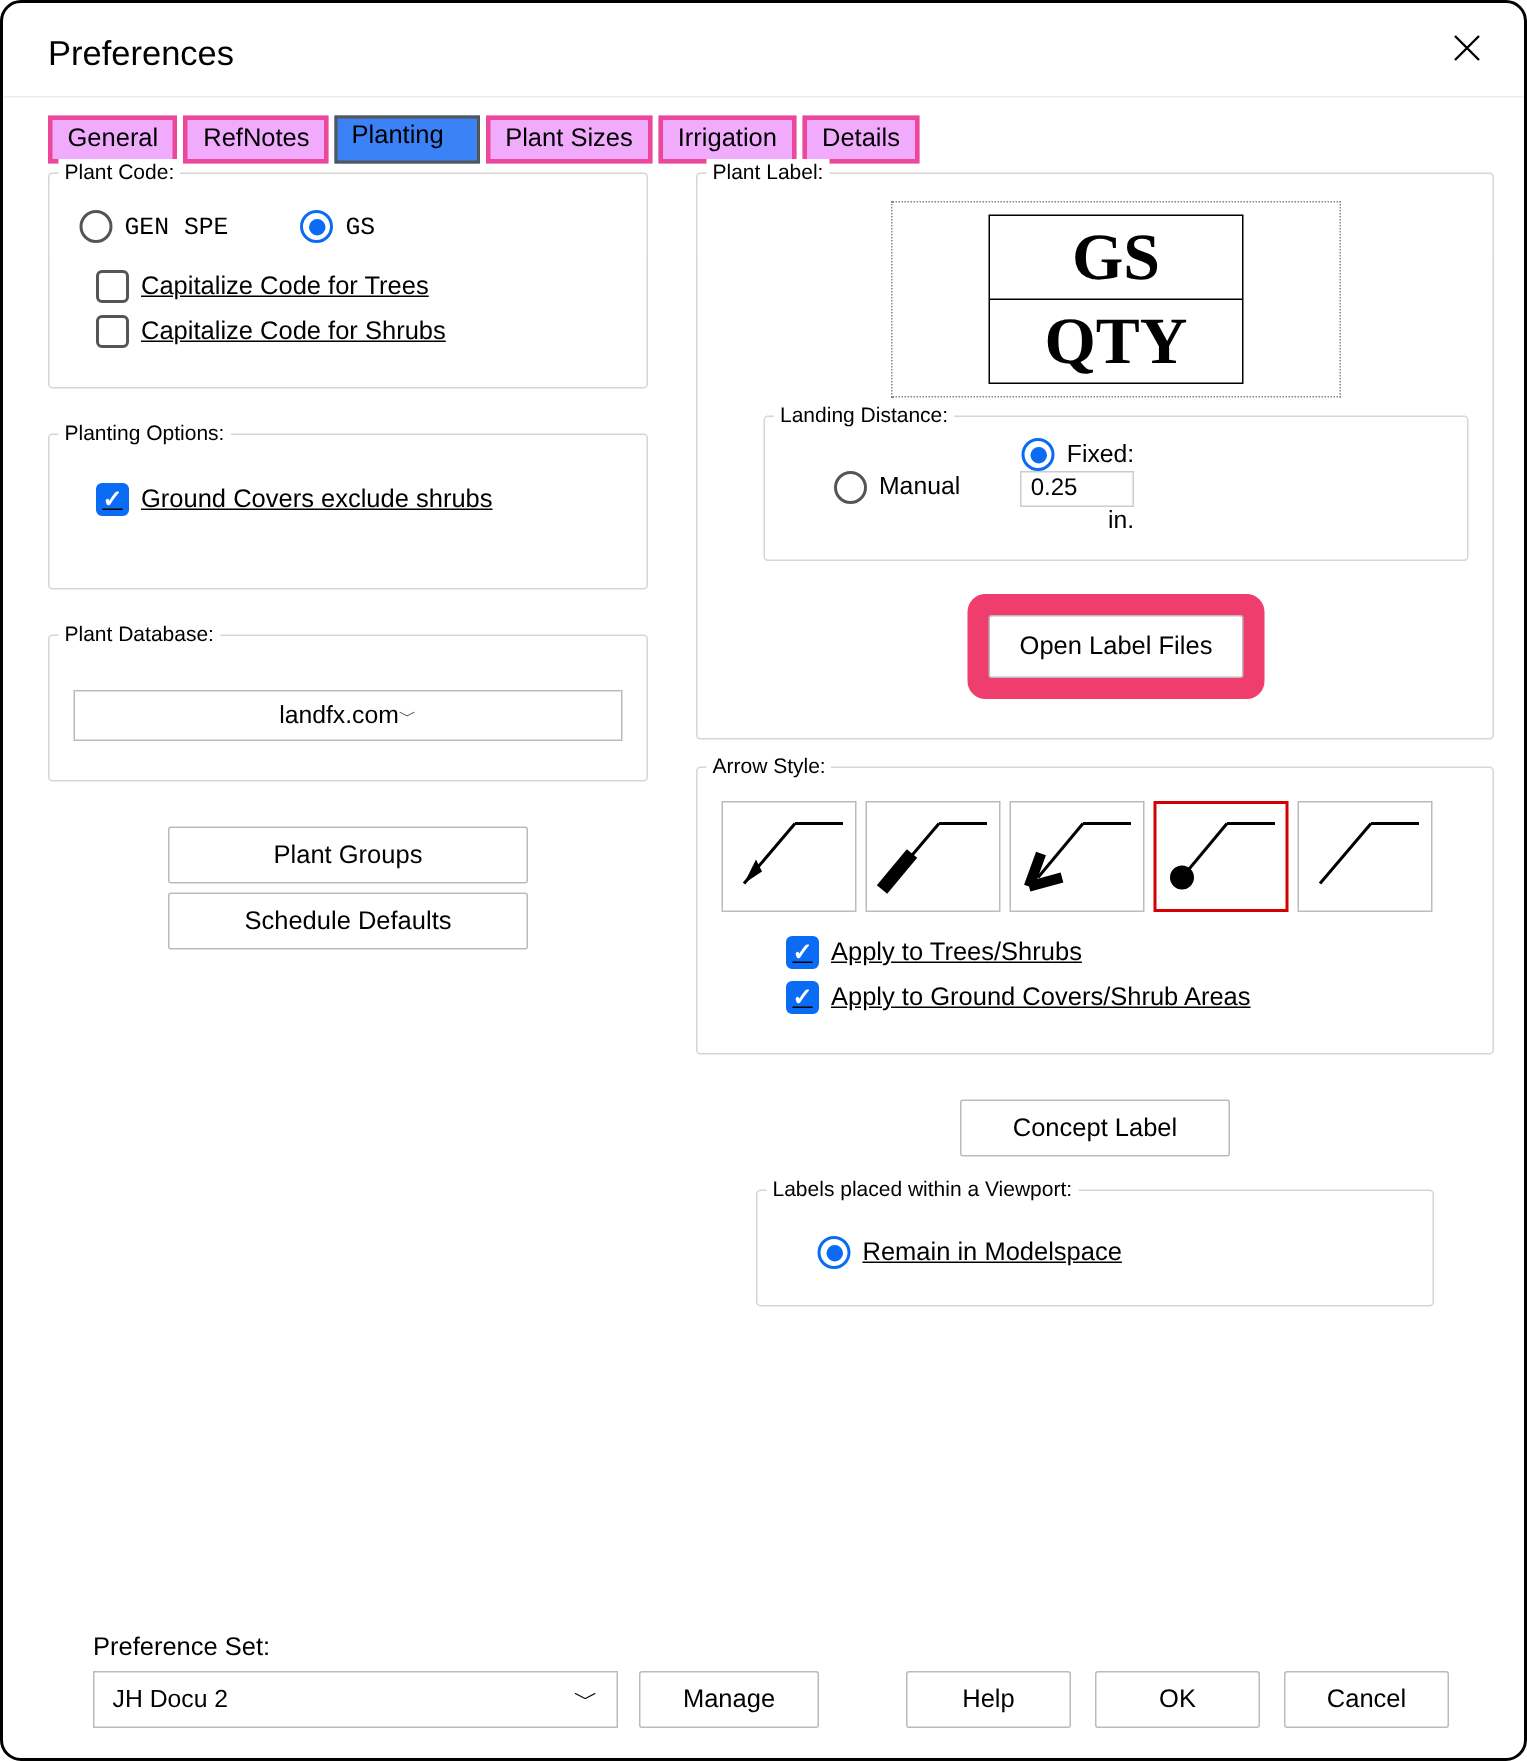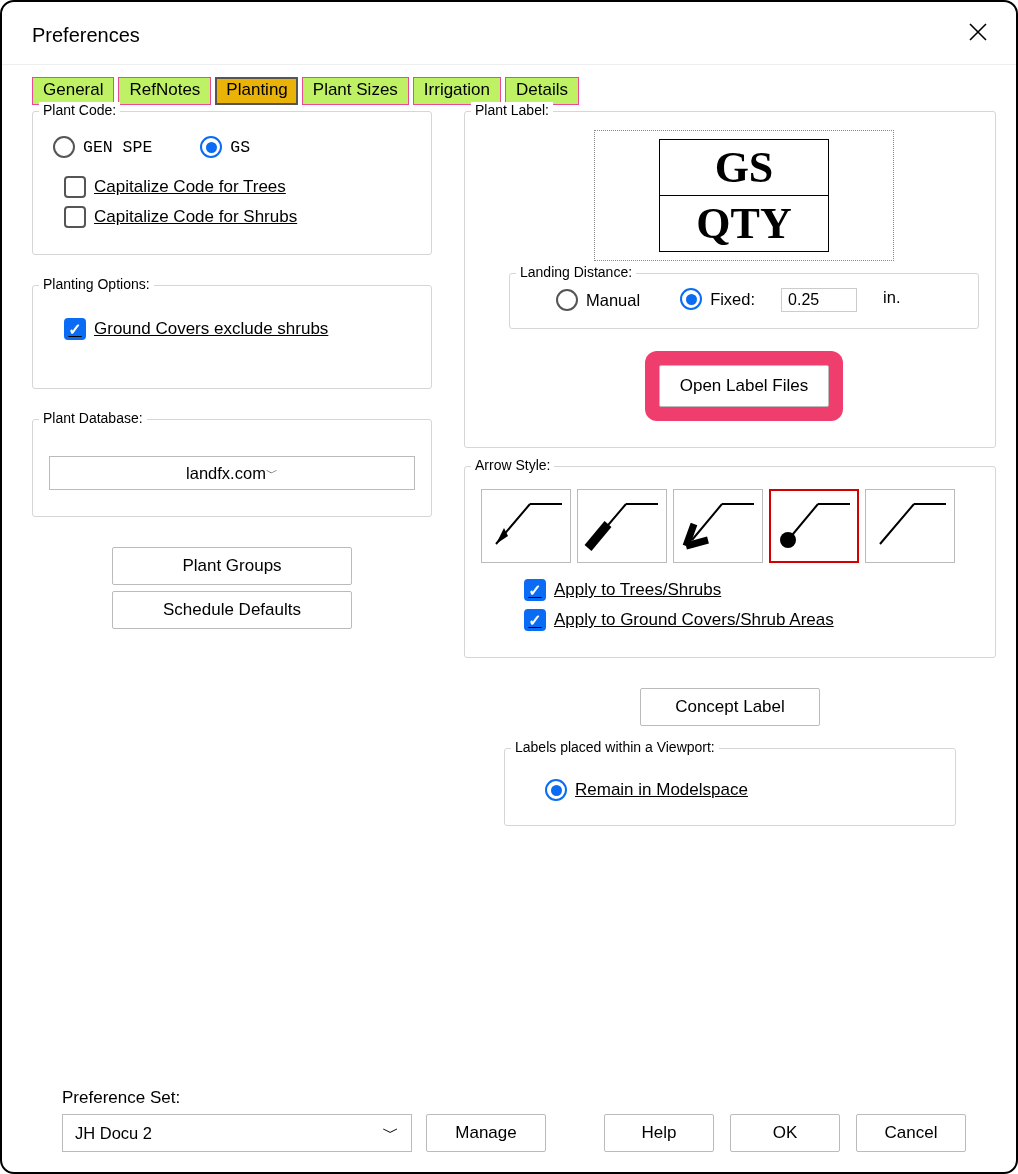--- a/index.html
+++ b/index.html
@@ -23,50 +23,50 @@
     overflow: hidden;
   }
   .titlebar {
     display: flex;
     align-items: center;
     justify-content: space-between;
     padding: 16px 22px 12px 30px;
     border-bottom: 1px solid #eee;
   }
   .titlebar .title {
-    font-size: 20px;
+    font-size: 23px;
   }
   .close-x {
     font-size: 22px;
     cursor: pointer;
     padding: 4px 6px;
   }
   .content {
     flex: 1;
     padding: 10px 20px 0 30px;
     display: flex;
     flex-direction: column;
   }
   .tabs {
     display: flex;
     gap: 4px;
     margin-top: 2px;
     margin-bottom: 6px;
   }
   .tab {
-    border: 1px solid #ec4899;
+    border: 3px solid #ec4899;
     padding: 2px 10px 4px 10px;
     font-size: 17px;
-    background: #bef264;
+    background: #f0abfc;
     cursor: pointer;
   }
   .tab.active {
     border: 2px solid #555;
-    background: #eab308;
-    padding: 1px 8px 3px 9px;
+    background: #3b82f6;
+    padding: 1px 22px 3px 9px;
   }
   .columns {
     display: flex;
     gap: 32px;
     align-items: flex-start;
     flex: 1;
   }
   .col { flex: 1; }
   .col-left { max-width: 400px; }
   .col-right { flex: 1.15; }
@@ -173,21 +173,21 @@
     border-radius: 3px;
     padding: 14px 16px 16px 16px;
     position: relative;
     margin-bottom: 22px;
   }
   .sub-group .group-title { top: -10px; }
 
   .ld-row {
     display: flex; align-items: center; gap: 40px; margin-left: 30px;
   }
-  .ld-fixed { display: flex; align-items: flex-start; gap: 26px; }
+  .ld-fixed { display: flex; align-items: flex-end; gap: 0; flex-direction: column; }
   .tiny-input {
     border: 1px solid #ccc; height: 24px; width: 76px;
     padding: 0 6px; display: flex; align-items: center;
     font-size: 16px;
   }
 
   .highlight-wrap {
     background: #ef3e6d;
     border-radius: 12px;
     padding: 14px;

